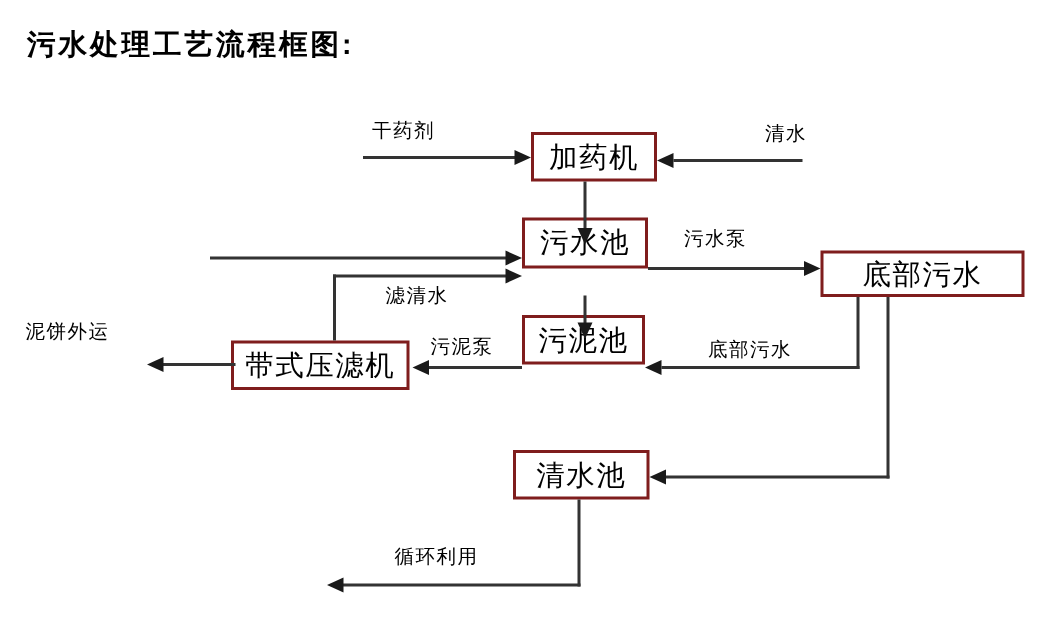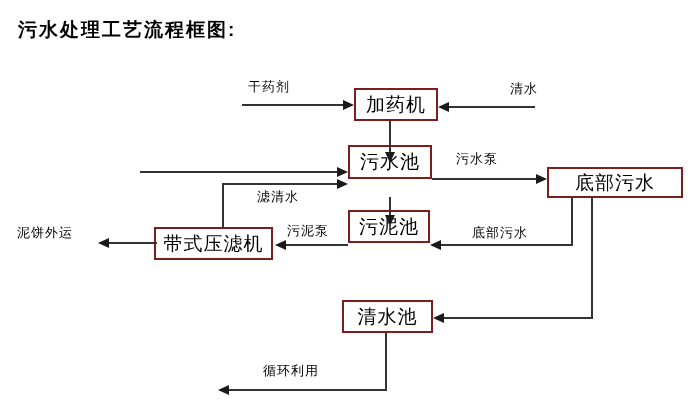--- a/index.html
+++ b/index.html
@@ -74,21 +74,21 @@
 
   <div class="lbl" style="left:472px;top:224px;">底部污水</div>
   <div class="vline" style="left:571px;top:198px;height:48px;"></div>
   <div class="hline" style="left:441px;top:244px;width:132px;"></div>
   <div class="arr left" style="left:430px;top:240px;"></div>
 
   <div class="vline" style="left:591px;top:198px;height:121px;"></div>
   <div class="hline" style="left:444px;top:317px;width:149px;"></div>
   <div class="arr left" style="left:433px;top:313px;"></div>
 
-  <div class="lbl" style="left:17px;top:224px;">泥饼外运</div>
+  <div class="lbl" style="left:17px;top:212px;">泥饼外运</div>
   <div class="hline" style="left:108px;top:242px;width:49px;"></div>
   <div class="arr left" style="left:98px;top:238px;"></div>
 
   <div class="lbl" style="left:263px;top:362px;">循环利用</div>
   <div class="vline" style="left:385px;top:333px;height:58px;"></div>
   <div class="hline" style="left:228px;top:389px;width:159px;"></div>
   <div class="arr left" style="left:218px;top:385px;"></div>
 
 </div>
 

